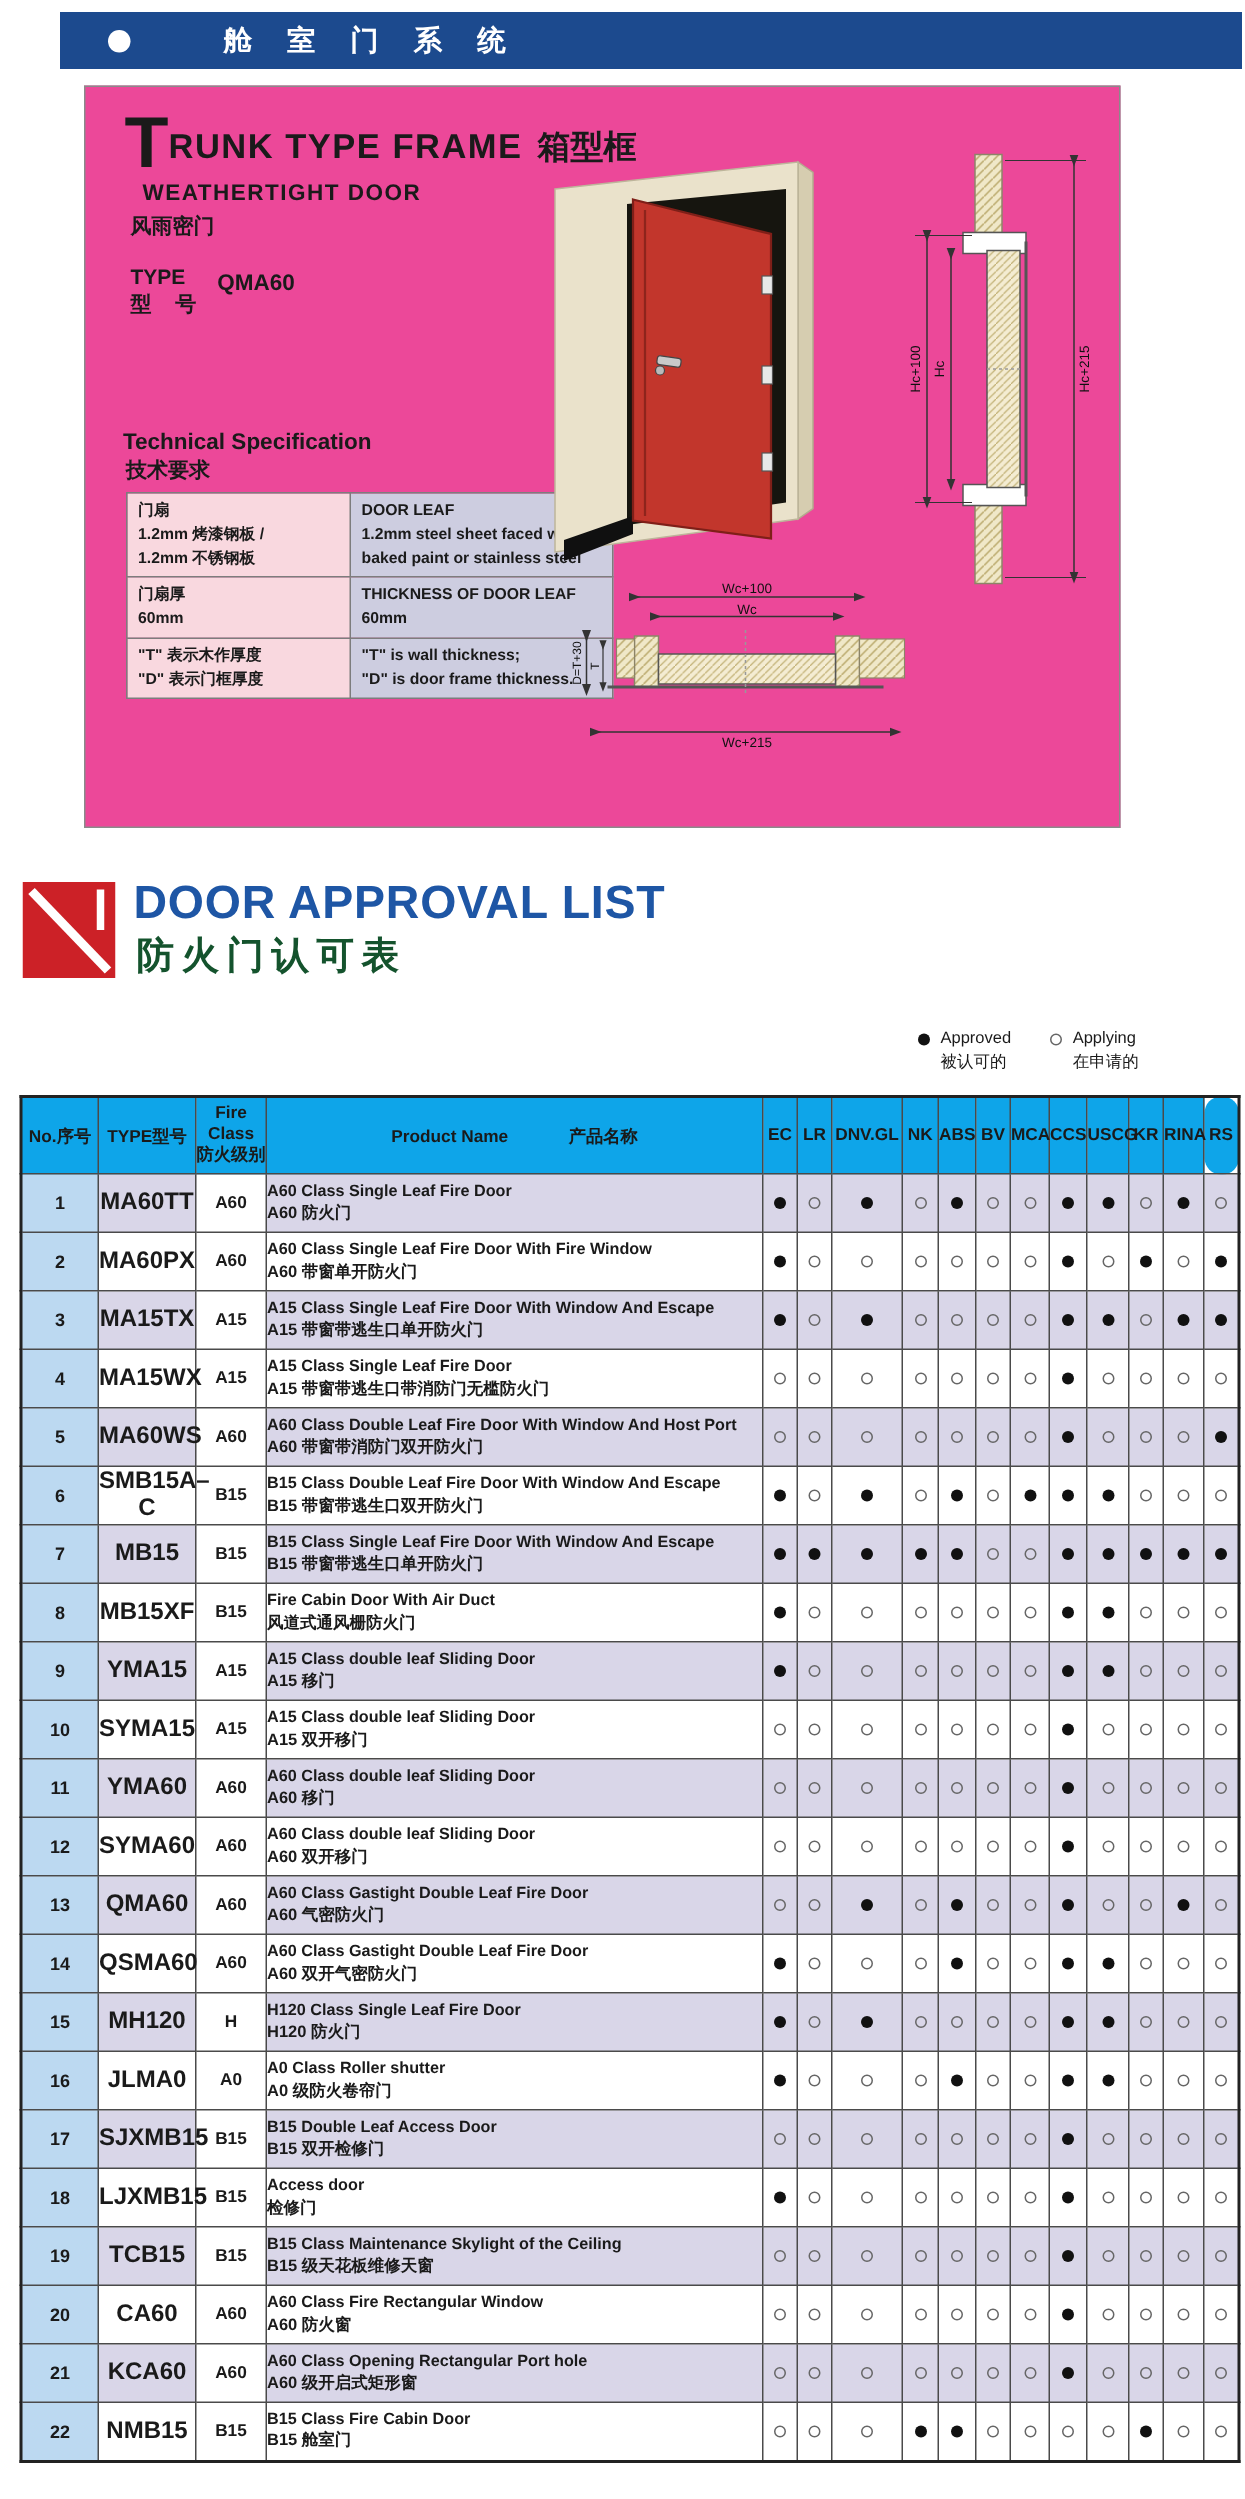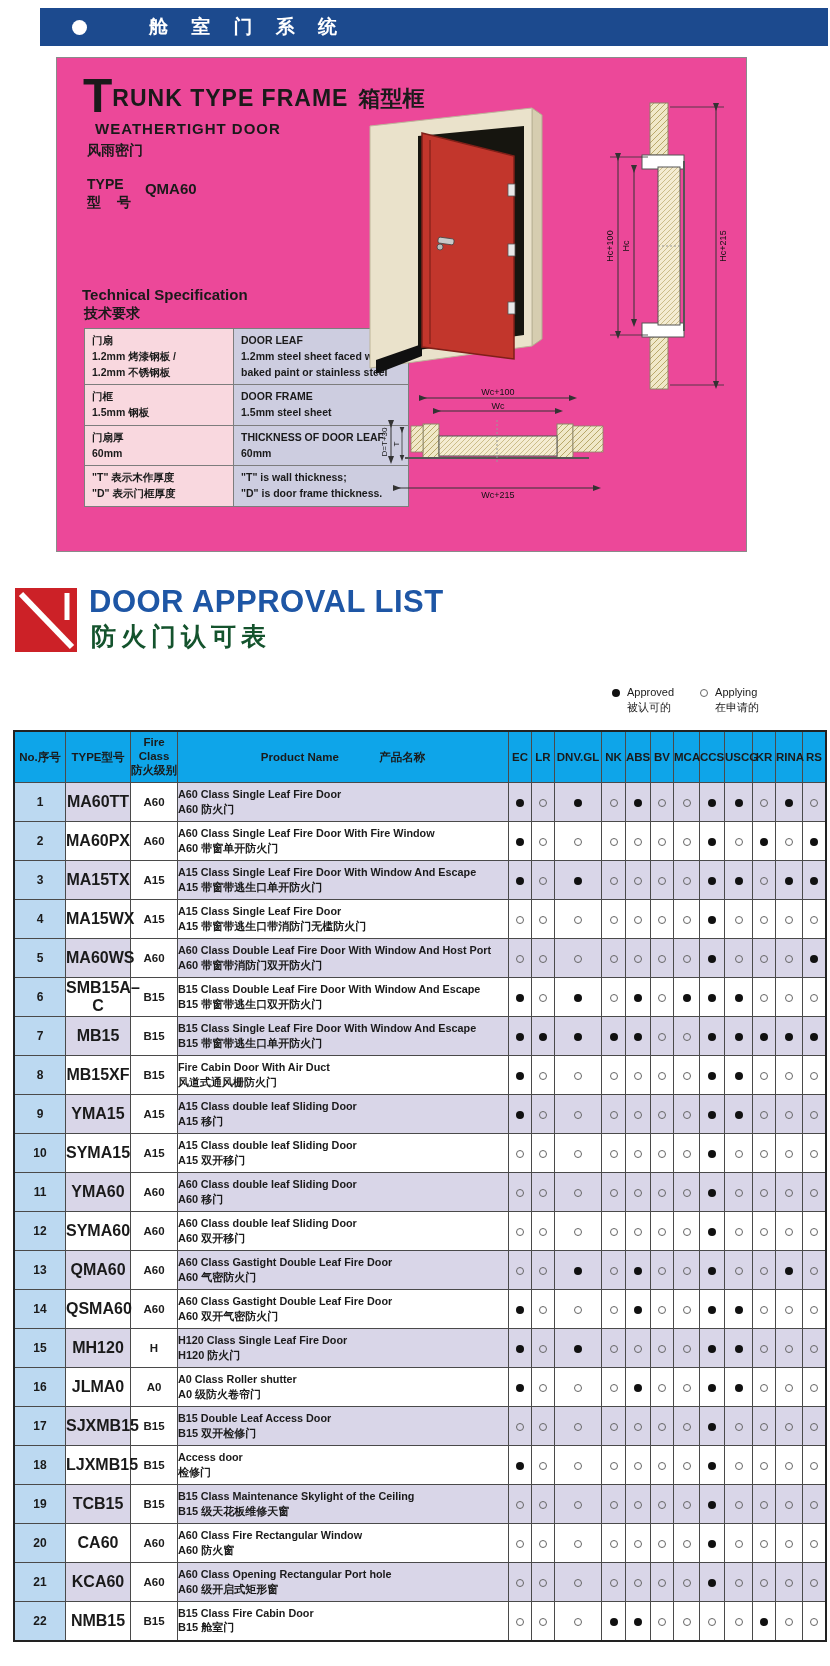--- a/index.html
+++ b/index.html
@@ -110,26 +110,20 @@
     <tbody>
         <tr>
       <td class="c-zh">门扇
 1.2mm 烤漆钢板 /
 1.2mm 不锈钢板</td>
       <td class="c-en">DOOR LEAF
 1.2mm steel sheet faced  with
 baked paint or stainless steel</td>
     </tr>
     <tr>
-      <td class="c-zh">门框
-1.5mm 钢板</td>
-      <td class="c-en">DOOR FRAME
-1.5mm steel sheet</td>
-    </tr>
-    <tr>
       <td class="c-zh">门扇厚
 60mm</td>
       <td class="c-en">THICKNESS OF DOOR LEAF
 60mm</td>
     </tr>
     <tr>
       <td class="c-zh">"T" 表示木作厚度
 "D" 表示门框厚度</td>
       <td class="c-en">"T" is wall thickness;
 "D" is door frame thickness.</td>
@@ -249,21 +243,21 @@
         <th class="h-ag" style="width: 22px;">LR</th>
         <th class="h-ag" style="width: 46px;">DNV.GL</th>
         <th class="h-ag" style="width: 23px;">NK</th>
         <th class="h-ag" style="width: 24px;">ABS</th>
         <th class="h-ag" style="width: 22px;">BV</th>
         <th class="h-ag" style="width: 25px;">MCA</th>
         <th class="h-ag" style="width: 24px;">CCS</th>
         <th class="h-ag" style="width: 27px;">USCG</th>
         <th class="h-ag" style="width: 22px;">KR</th>
         <th class="h-ag" style="width: 26px;">RINA</th>
-        <th class="h-ag" style="width: 22px;">RS</th>
+        <th class="h-ag" style="width: 22px; border-radius: 11px;">RS</th>
       </tr>
   </thead>
   <tbody id="appr-body">
       <tr class="odd">
         <td class="no-cell">1</td>
         <td class="type-cell">MA60TT</td>
         <td class="class-cell">A60</td>
         <td class="name-cell">
           <div class="name-en">A60 Class Single Leaf Fire Door</div>
           <div class="name-zh">A60 防火门</div>

